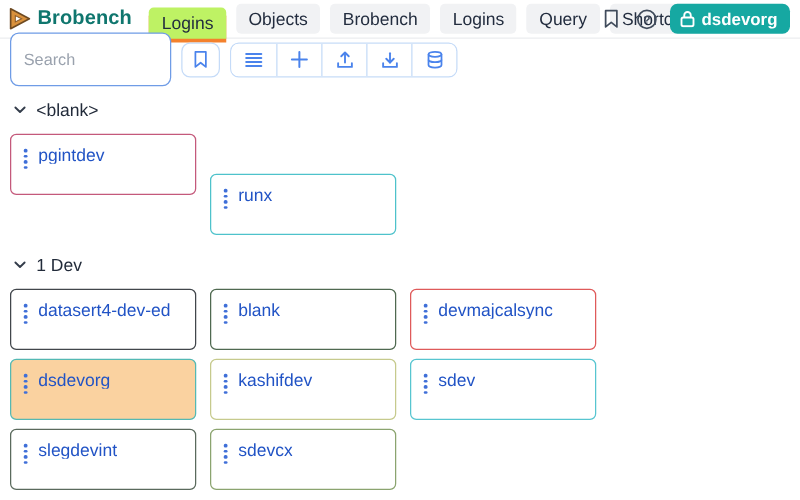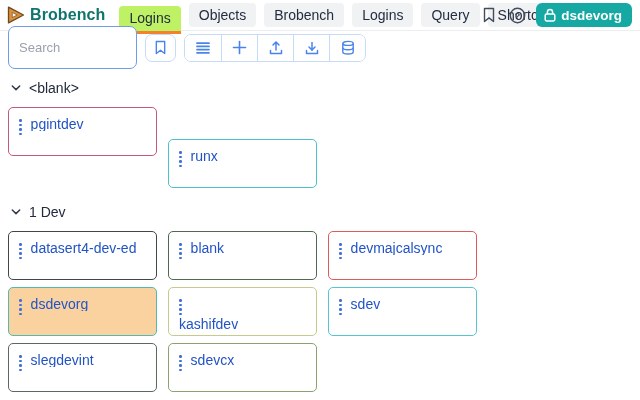--- a/index.html
+++ b/index.html
@@ -222,21 +222,21 @@
         </div>
         <div class="card" style="border-color: rgb(84, 185, 179); background: rgb(250, 210, 160);">
           <div class="kebab">
             <i></i>
             <i></i>
             <i></i>
             <i></i>
           </div>
           <span class="card-name">dsdevorg</span>
         </div>
-        <div class="card" style="border-color: rgb(198, 202, 141); flex-direction: column;">
+        <div class="card" style="border-color: rgb(198, 202, 141);">
           <div class="kebab">
             <i></i>
             <i></i>
             <i></i>
             <i></i>
           </div>
           <span class="card-name">kashifdev</span>
         </div>
         <div class="card" style="border-color: rgb(87, 197, 208);">
           <div class="kebab">

